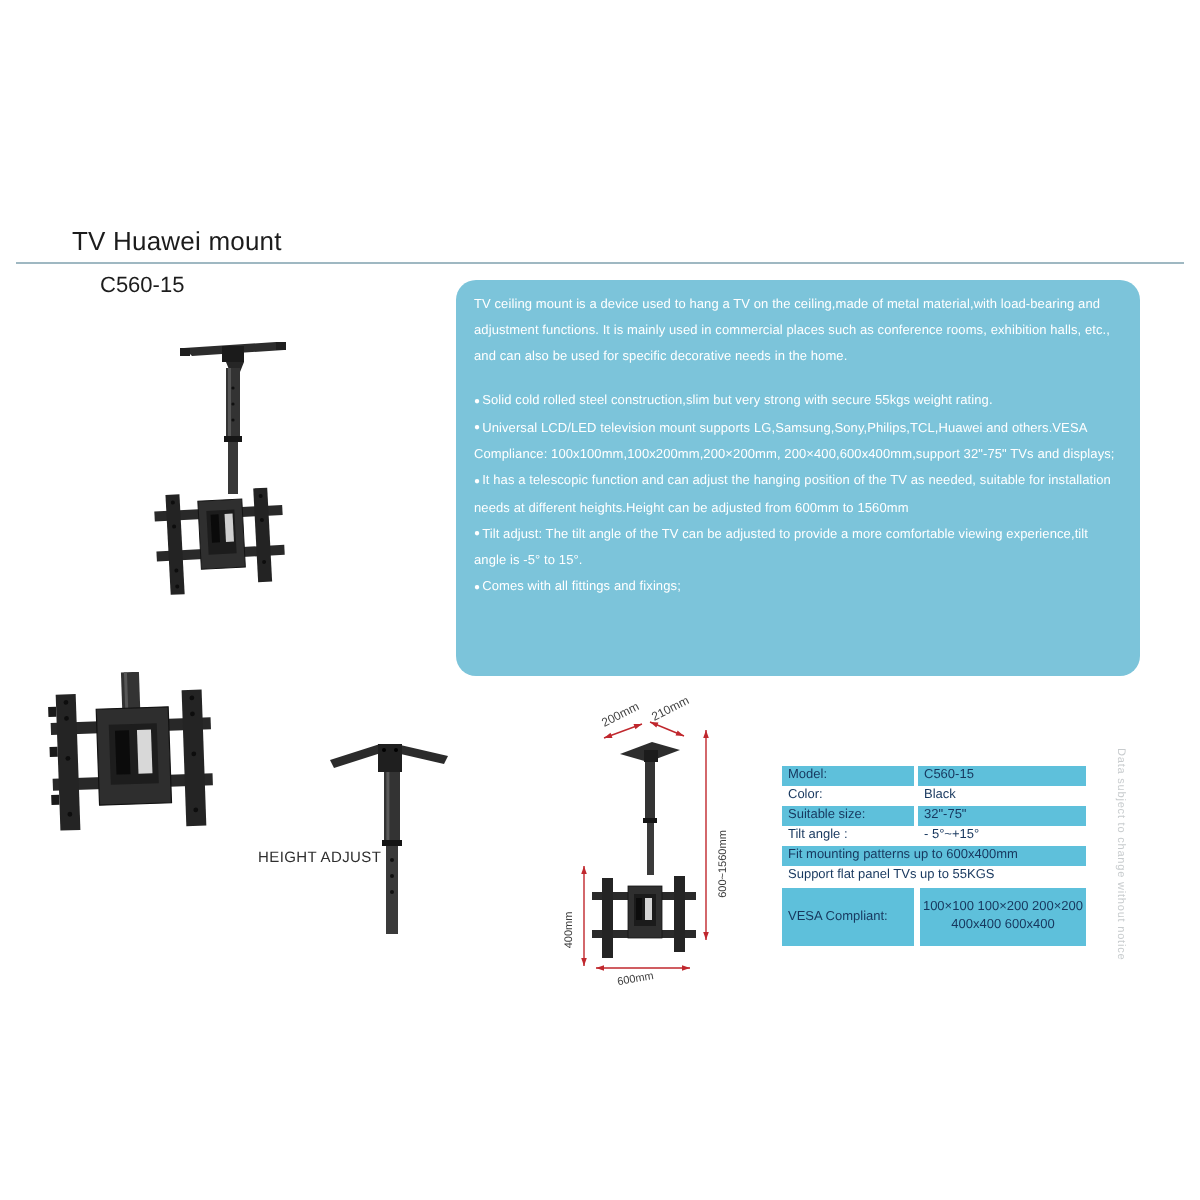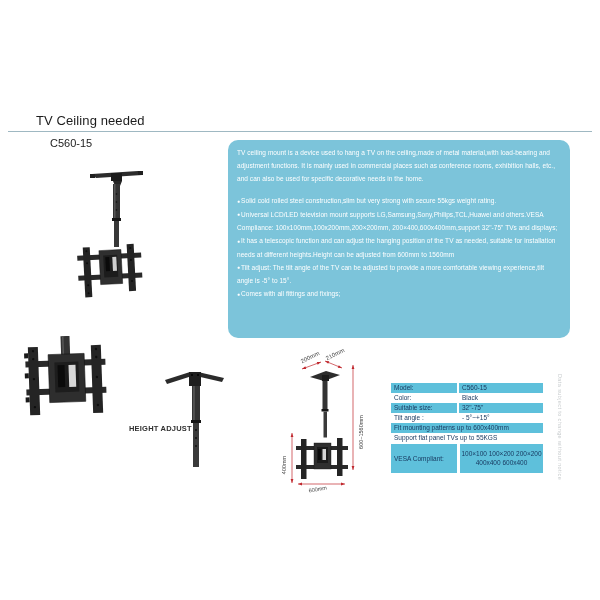--- a/index.html
+++ b/index.html
@@ -20,21 +20,21 @@
     background:#7cc4da; border-radius:10px; color:#ffffff;
     padding:6px 10px 0 9px; box-sizing:border-box;
     font-size:6.5px; line-height:13px; letter-spacing:0.05px;
   }
   .desc-box p { margin:0 0 9px 0; }
   .desc-box ul { margin:0; padding:0; list-style:none; }
   .desc-box li { margin:0; }
   .desc-box li::before { content:"●"; font-size:5px; margin-right:1px; vertical-align:0.5px; }
 
   
-  .height-adjust { left:129px; top:424px; font-size:7.5px; font-weight:bold; color:#2f2f2f; letter-spacing:0.2px; white-space:nowrap; }
+  .height-adjust { left:129px; top:424px; font-size:7.5px; font-weight:normal; color:#2f2f2f; letter-spacing:0.2px; white-space:nowrap; }
 
   
   .spec-table { left:391px; top:383px; width:152px; font-size:6.5px; color:#17375e; }
   .spec-row  { display:flex; height:10px; line-height:10px; }
   .cell-label { width:66px; padding-left:3px; box-sizing:border-box; }
   .cell-value { flex:1; margin-left:2px; padding-left:3px; box-sizing:border-box; }
   .shaded .cell-label, .shaded .cell-value { background:#5ec0db; }
   .full-row { height:10px; line-height:10px; padding-left:3px; box-sizing:border-box; }
   .full-row.shaded-full { background:#5ec0db; }
   .vesa-row { display:flex; height:29px; margin-top:1px; }
@@ -47,21 +47,21 @@
     writing-mode:vertical-rl; font-size:5.5px; color:#c8ccce; letter-spacing:0.4px;
   }
 
   svg { display:block; }
   .dim-label { font-size:6px; fill:#444444; font-family:"Liberation Sans", sans-serif; }
   .dim-label-sm { font-size:5.5px; fill:#3d3d3d; font-family:"Liberation Sans", sans-serif; }
 </style>
 </head>
 <body>
 
-<div class="abs page-title">TV Ceiling needed</div>
+<div class="abs page-title">TV Huawei mount</div>
 <div class="abs divider"></div>
 <div class="abs model-no">C560-15</div>
 
 <div class="abs desc-box">
   <p>TV ceiling mount is a device used to hang a TV on the ceiling,made of metal material,with load-bearing and adjustment functions. It is mainly used in commercial places such as conference rooms, exhibition halls, etc., and can also be used for specific decorative needs in the home.</p>
   <ul>
     <li>Solid cold rolled steel construction,slim but very strong with secure 55kgs weight rating.</li>
     <li>Universal LCD/LED television mount supports LG,Samsung,Sony,Philips,TCL,Huawei and others.VESA Compliance: 100x100mm,100x200mm,200×200mm, 200×400,600x400mm,support 32"-75" TVs and displays;</li>
     <li>It has a telescopic function and can adjust the hanging position of the TV as needed, suitable for installation needs at different heights.Height can be adjusted from 600mm to 1560mm</li>
     <li>Tilt adjust: The tilt angle of the TV can be adjusted to provide a more comfortable viewing experience,tilt angle is -5° to 15°.</li>

